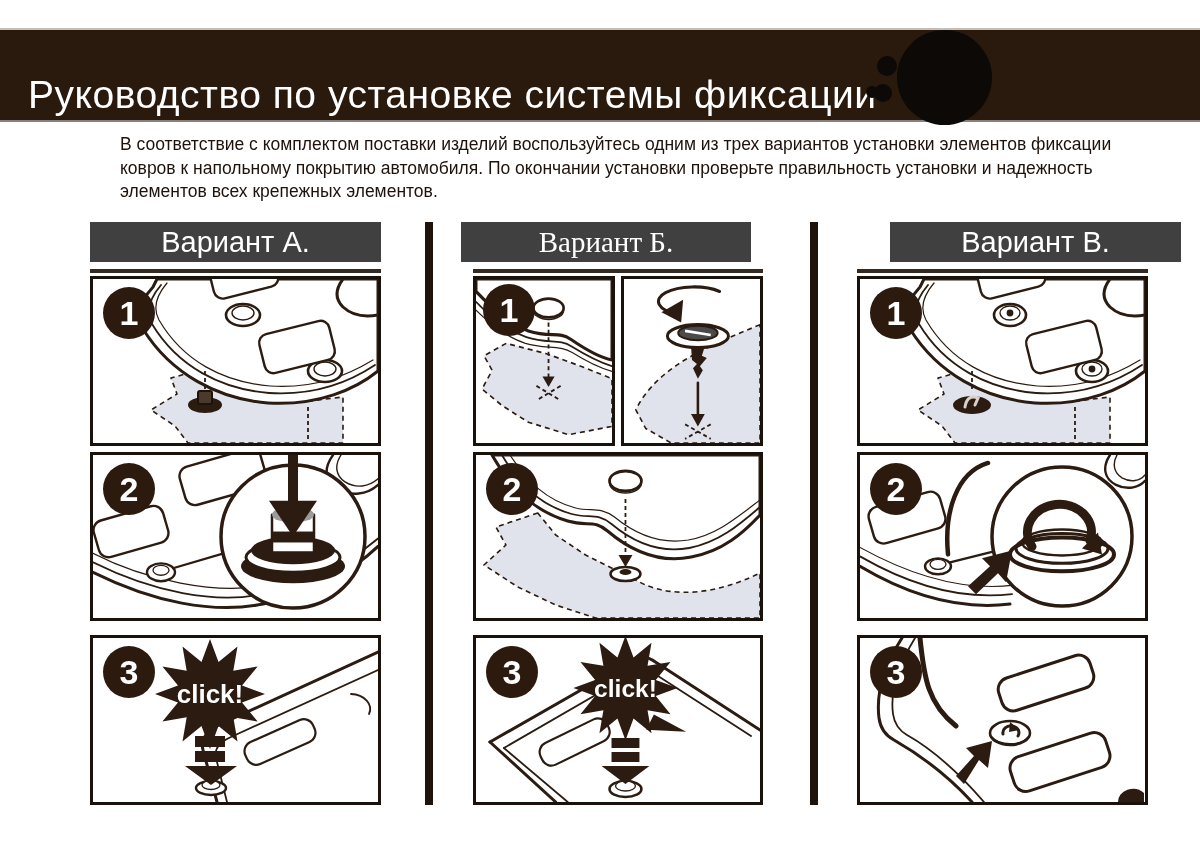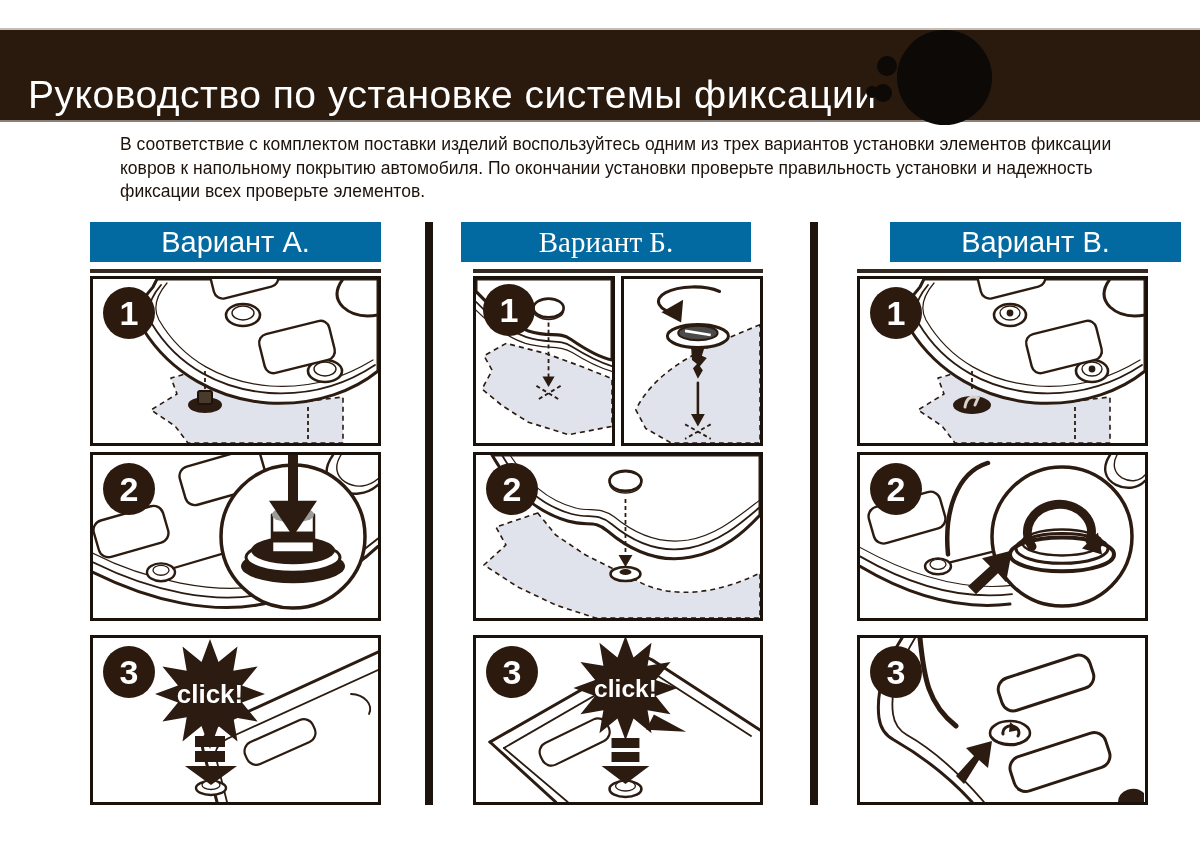--- a/index.html
+++ b/index.html
@@ -15,21 +15,21 @@
   .logo-big{left:897px;top:30px;width:95px;height:95px;}
   .logo-bump1{left:877px;top:56px;width:20px;height:20px;}
   .logo-bump2{left:874px;top:84px;width:18px;height:18px;}
   .title-dot{left:866px;top:86px;width:12px;height:12px;background:#0c0907;}
 
   
   .intro{position:absolute;left:88px;top:133px;color:#1d130c;font-size:17.5px;line-height:23.5px;}
   .intro div{white-space:nowrap;margin-left:32px;}
 
   
-  .vbar{position:absolute;top:222px;height:40px;background:#0369a1;color:#ffffff;
+  .vbar{position:absolute;top:222px;height:40px;background:#404040;color:#ffffff;
         font-size:29px;text-align:center;line-height:40px;}
   .vbar-shadow{position:absolute;top:269px;height:4px;background:#352a21;}
 
   
   .vdiv{position:absolute;top:222px;height:583px;width:8px;background:#1e140c;}
 
   
   .panel{position:absolute;background:#ffffff;border:3px solid #1a110b;box-sizing:border-box;}
   .panel svg{display:block;width:100%;height:100%;}
   .subwrap{position:absolute;display:flex;gap:6px;}
@@ -57,21 +57,21 @@
     <div class="band-title">Руководство по установке системы фиксации</div>
   </div>
   <div class="dot title-dot"></div>
   <div class="dot logo-bump1"></div>
   <div class="dot logo-bump2"></div>
   <div class="dot logo-big"></div>
 
   <div class="intro">
     <div>В соответствие с комплектом поставки изделий воспользуйтесь одним из трех вариантов установки элементов фиксации</div>
     <div>ковров к напольному покрытию автомобиля. По окончании установки проверьте правильность установки и надежность</div>
-    <div>фиксации всех проверьте элементов.</div>
+    <div>элементов всех крепежных элементов.</div>
   </div>
 
   <div class="vbar" style="left:90px;width:291px;">Вариант А.</div>
   <div class="vbar" style="left:461px;width:290px;font-family:Liberation Serif, serif;">Вариант Б.</div>
   <div class="vbar" style="left:890px;width:291px;">Вариант В.</div>
   <div class="vbar-shadow" style="left:90px;width:291px;"></div>
   <div class="vbar-shadow" style="left:473px;width:290px;"></div>
   <div class="vbar-shadow" style="left:857px;width:291px;"></div>
 
   <div class="vdiv" style="left:425px;"></div>

